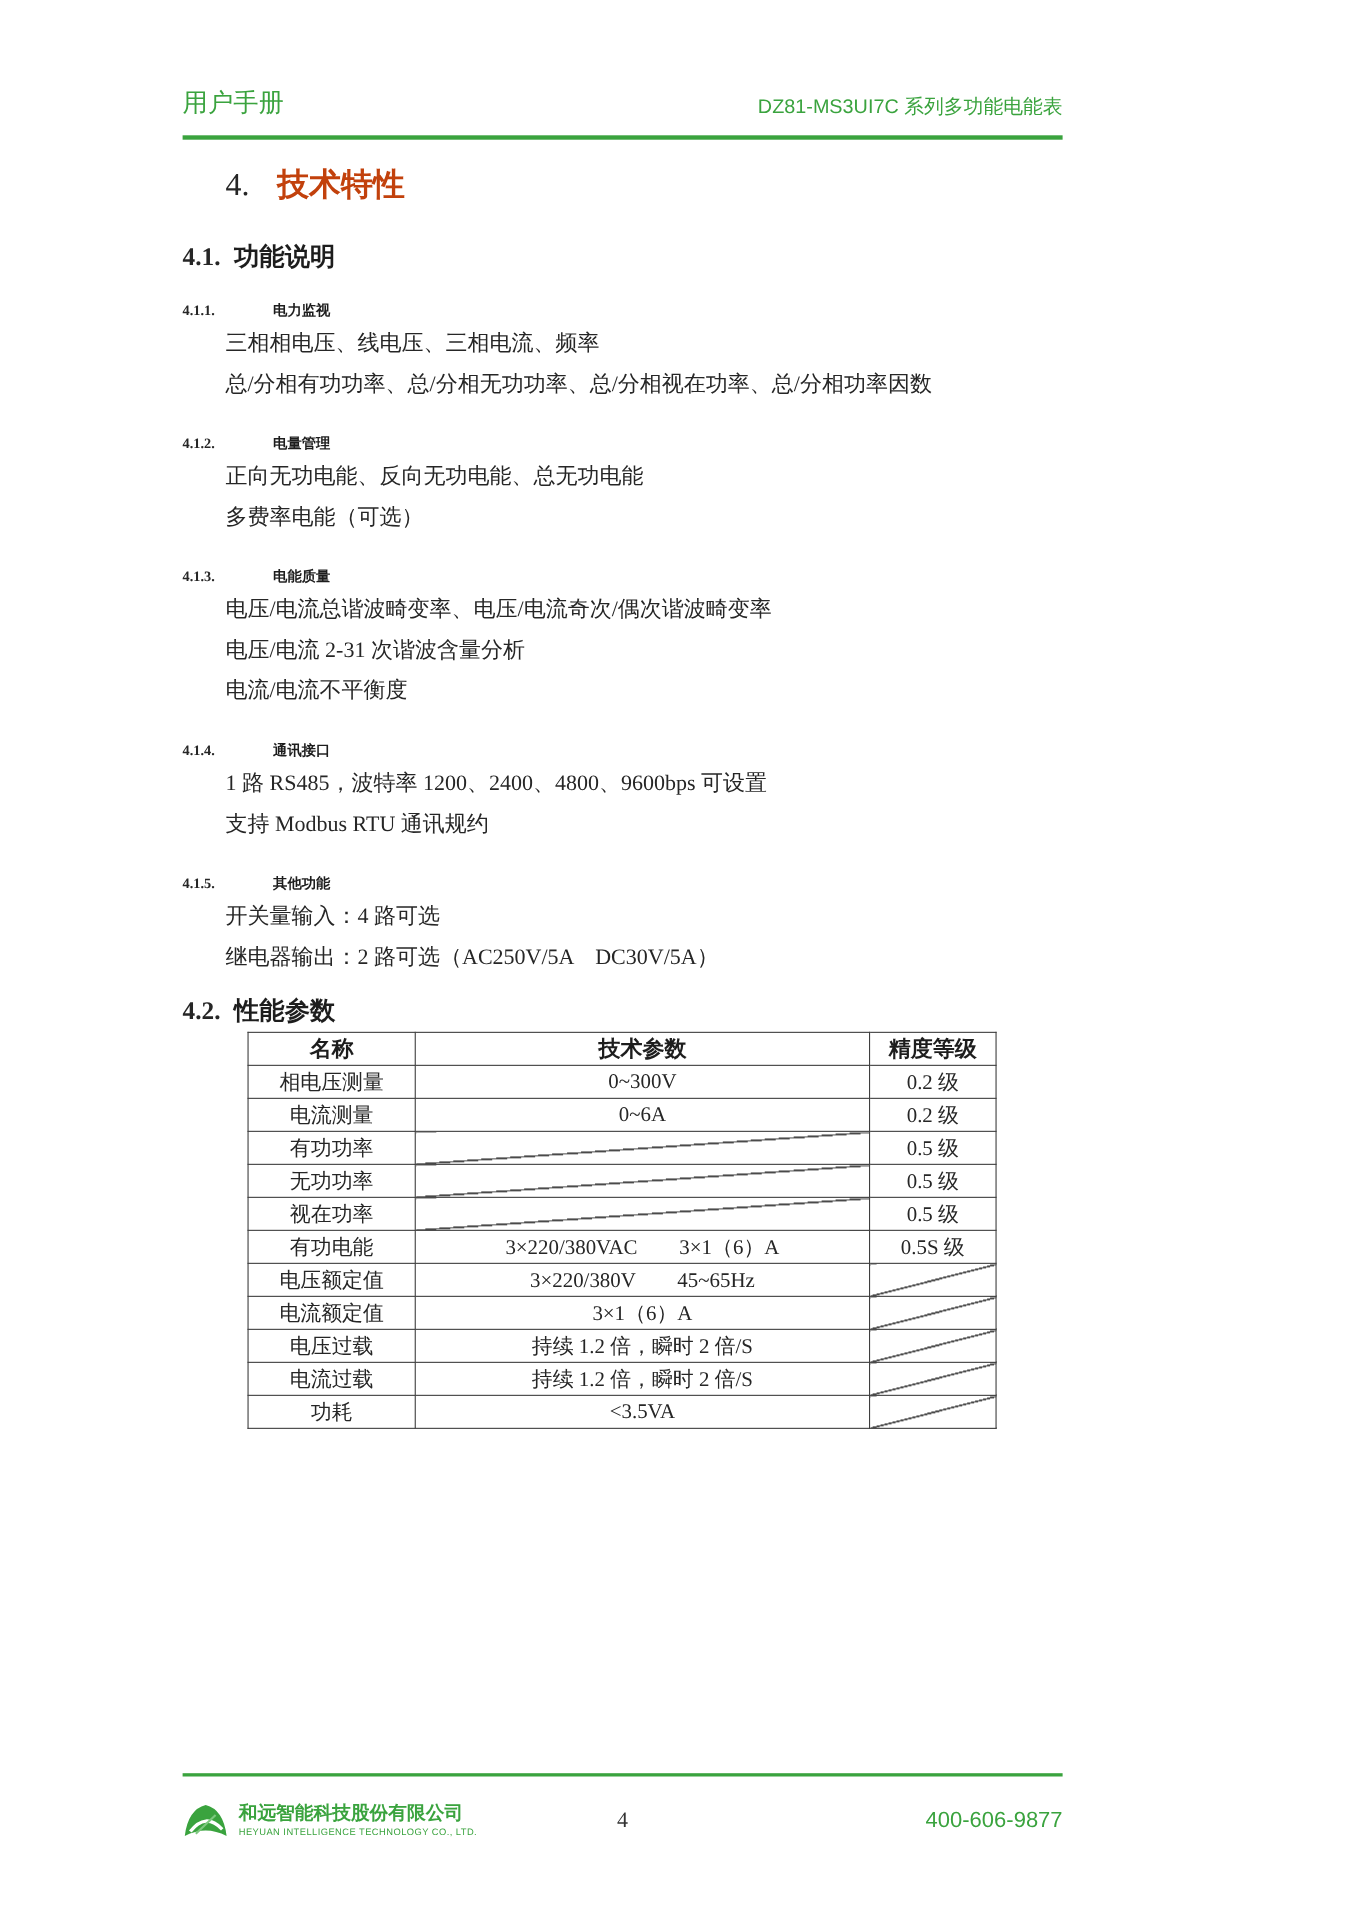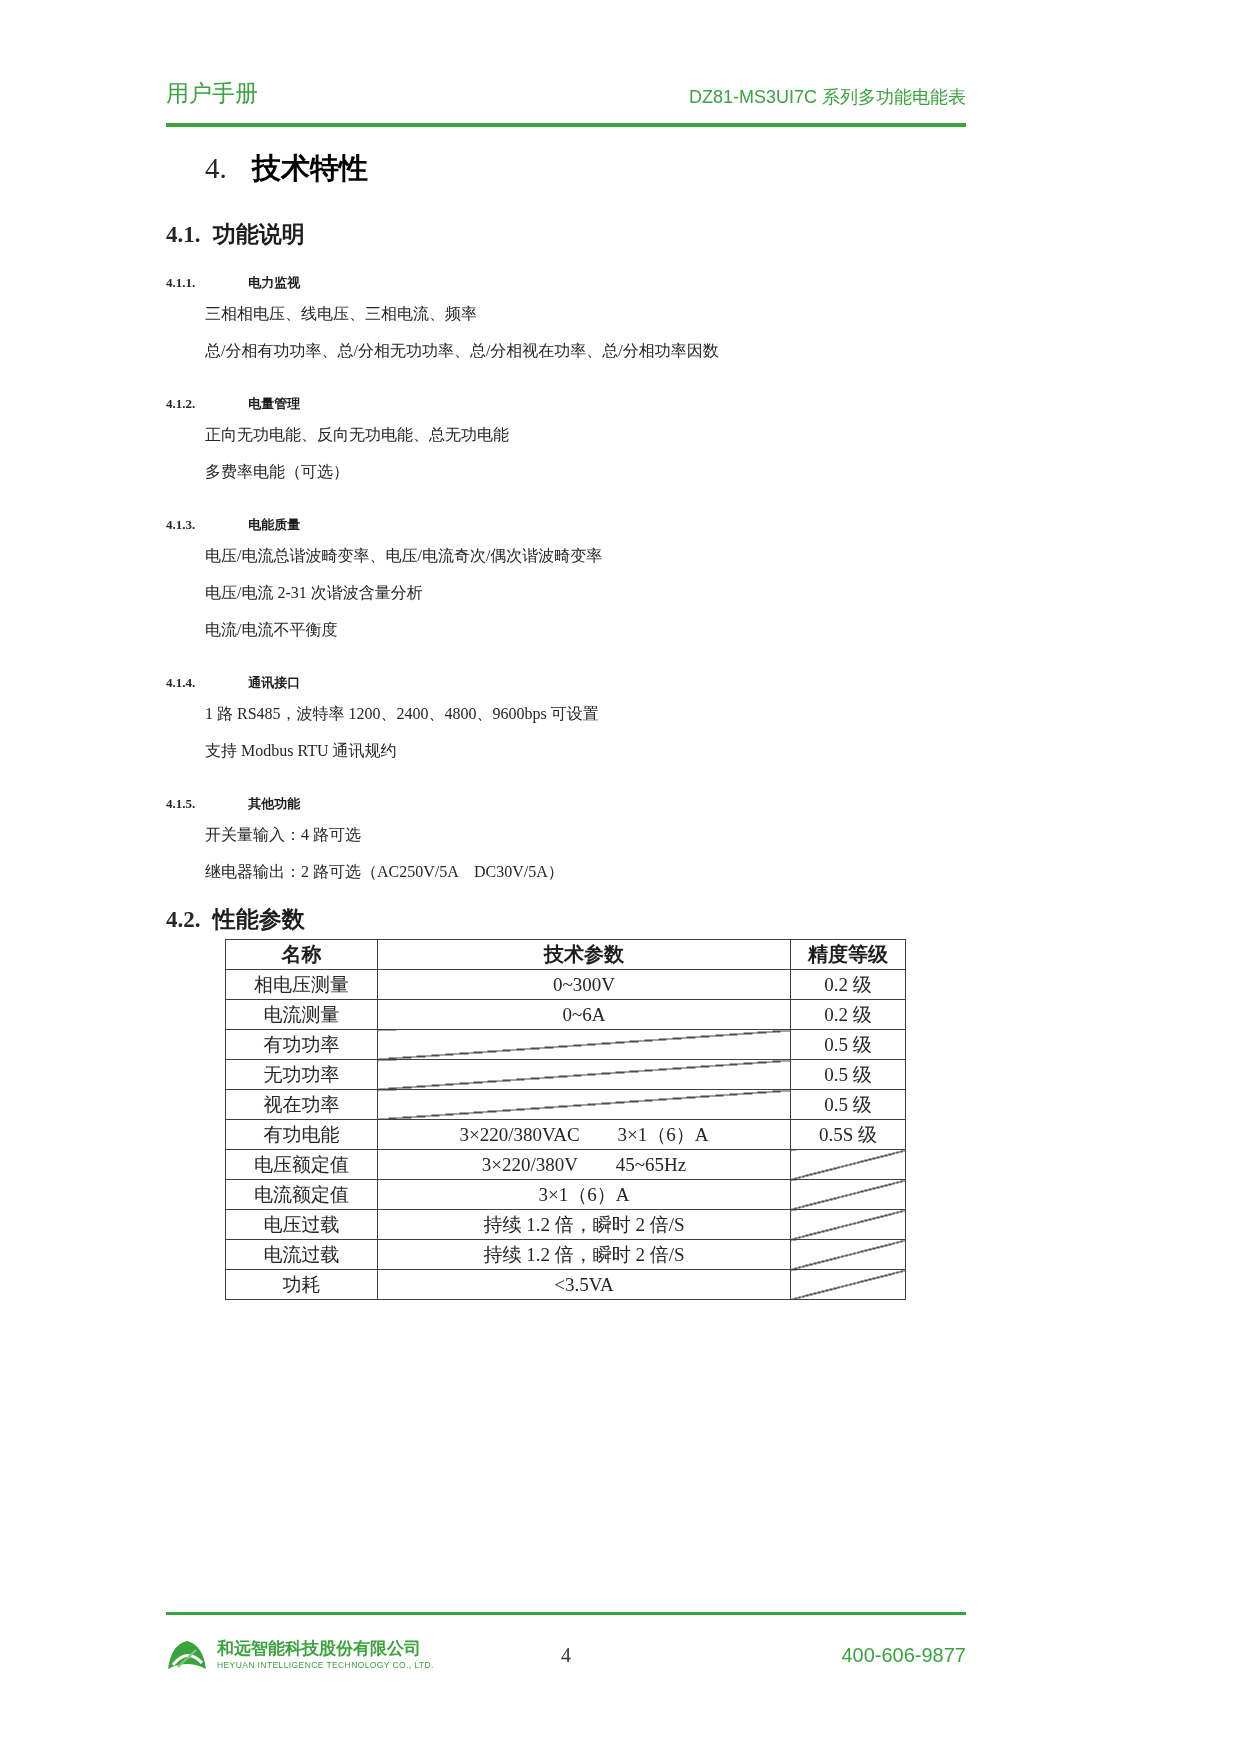--- a/index.html
+++ b/index.html
@@ -15,29 +15,29 @@
     padding-bottom:14px; border-bottom:4px solid var(--accent,#3aa33e);
     color:var(--accent,#3aa33e);
     font-family:"Liberation Sans","DejaVu Sans",sans-serif;
   }
   .header .h-left  { font-size:23px; }
   .header .h-right { font-size:18px; }
   
   .main { position:absolute; left:166px; width:800px; top:117px; }
   h1.chapter { margin:33px 0 0 39px; font-size:29px; line-height:36px; font-weight:normal; }
   h1.chapter .num { font-weight:normal; }
-  h1.chapter .lbl { font-family:Liberation Mono, monospace; font-weight:bold; margin-left:18px; color:#000000; }
+  h1.chapter .lbl { font-family:Liberation Mono, monospace; font-weight:bold; margin-left:18px; color:#c2410c; }
   h2.section { margin:32px 0 0 0; font-size:23px; line-height:26px; }
   h2.section .num { display:inline-block; min-width:41px; font-weight:bold; }
   h2.section .lbl { font-family:"Liberation Sans","DejaVu Sans",sans-serif; font-weight:bold; color:#1d1d1d; }
   h2.section.s42 { margin-top:16px; }
   h3.subsection { margin:23px 0 0 0; font-size:13px; line-height:24px; }
   h3.subsection .num { display:inline-block; min-width:79px; font-weight:bold; }
   h3.subsection .lbl { font-family:"Liberation Sans","DejaVu Sans",sans-serif; font-weight:bold; color:#1d1d1d; }
-  p.line { margin:0 0 0 39px; font-size:16px; line-height:37px; white-space:nowrap; }
+  p.line { margin:0 0 0 39px; font-size:20px; line-height:37px; white-space:nowrap; }
   
   table.spec {
     margin:6px 0 0 59px; border-collapse:collapse;
     font-size:19px; color:#262626;border-radius:14px;
   }
   table.spec th, table.spec td {
     border:1px solid #3f3f3f; height:29px; padding:0 4px; text-align:center; vertical-align:middle;
     font-weight:normal;
   }
   table.spec th {

